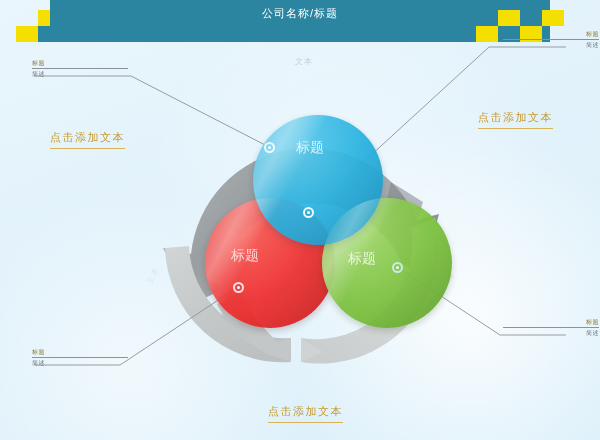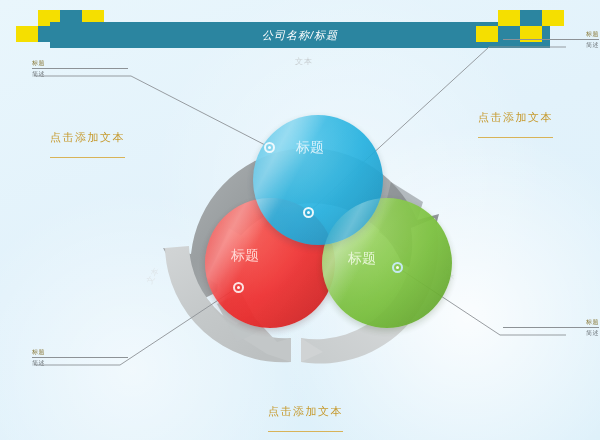--- a/index.html
+++ b/index.html
@@ -21,25 +21,24 @@
       radial-gradient(circle at 22% 84%, rgba(255,255,255,0.55) 0%, rgba(255,255,255,0.0) 30%),
       radial-gradient(circle at 58% 40%, rgba(255,255,255,0.40) 0%, rgba(255,255,255,0.0) 45%),
       linear-gradient(160deg, #e9f6fc 0%, #e2f2fb 45%, #dcf0fa 100%);
     overflow: hidden;
   }
 
   
   .header-band {
     position: absolute;
     left: 50px;
-    top: 22px;
+    top: 0;
     width: 500px;
-    height: 26px;
+    height: 42px;
     background: #2b85a0;
-    font-style: italic;
   }
   .header-title {
     position: absolute;
     left: 0;
     top: 0;
     width: 500px;
     height: 26px;
     line-height: 26px;
     text-align: center;
     color: #ffffff;
@@ -199,21 +198,21 @@
   .co-tr { left: 503px; top: 30px; }
   .co-br { left: 503px; top: 318px; }
 
   
   .gold {
     position: absolute;
     color: #c69a2e;
     font-size: 11px;
     letter-spacing: 1.5px;
     white-space: nowrap;
-    padding-bottom: 12px;
+    padding-bottom: 3px;
     border-bottom: 1px solid #d8b358;
   }
   .gold.g-left   { left: 50px;  top: 130px; }
   .gold.g-right  { left: 478px; top: 110px; }
   .gold.g-bottom { left: 268px; top: 404px; }
 </style>
 </head>
 <body>
 
 <div id="slide">

